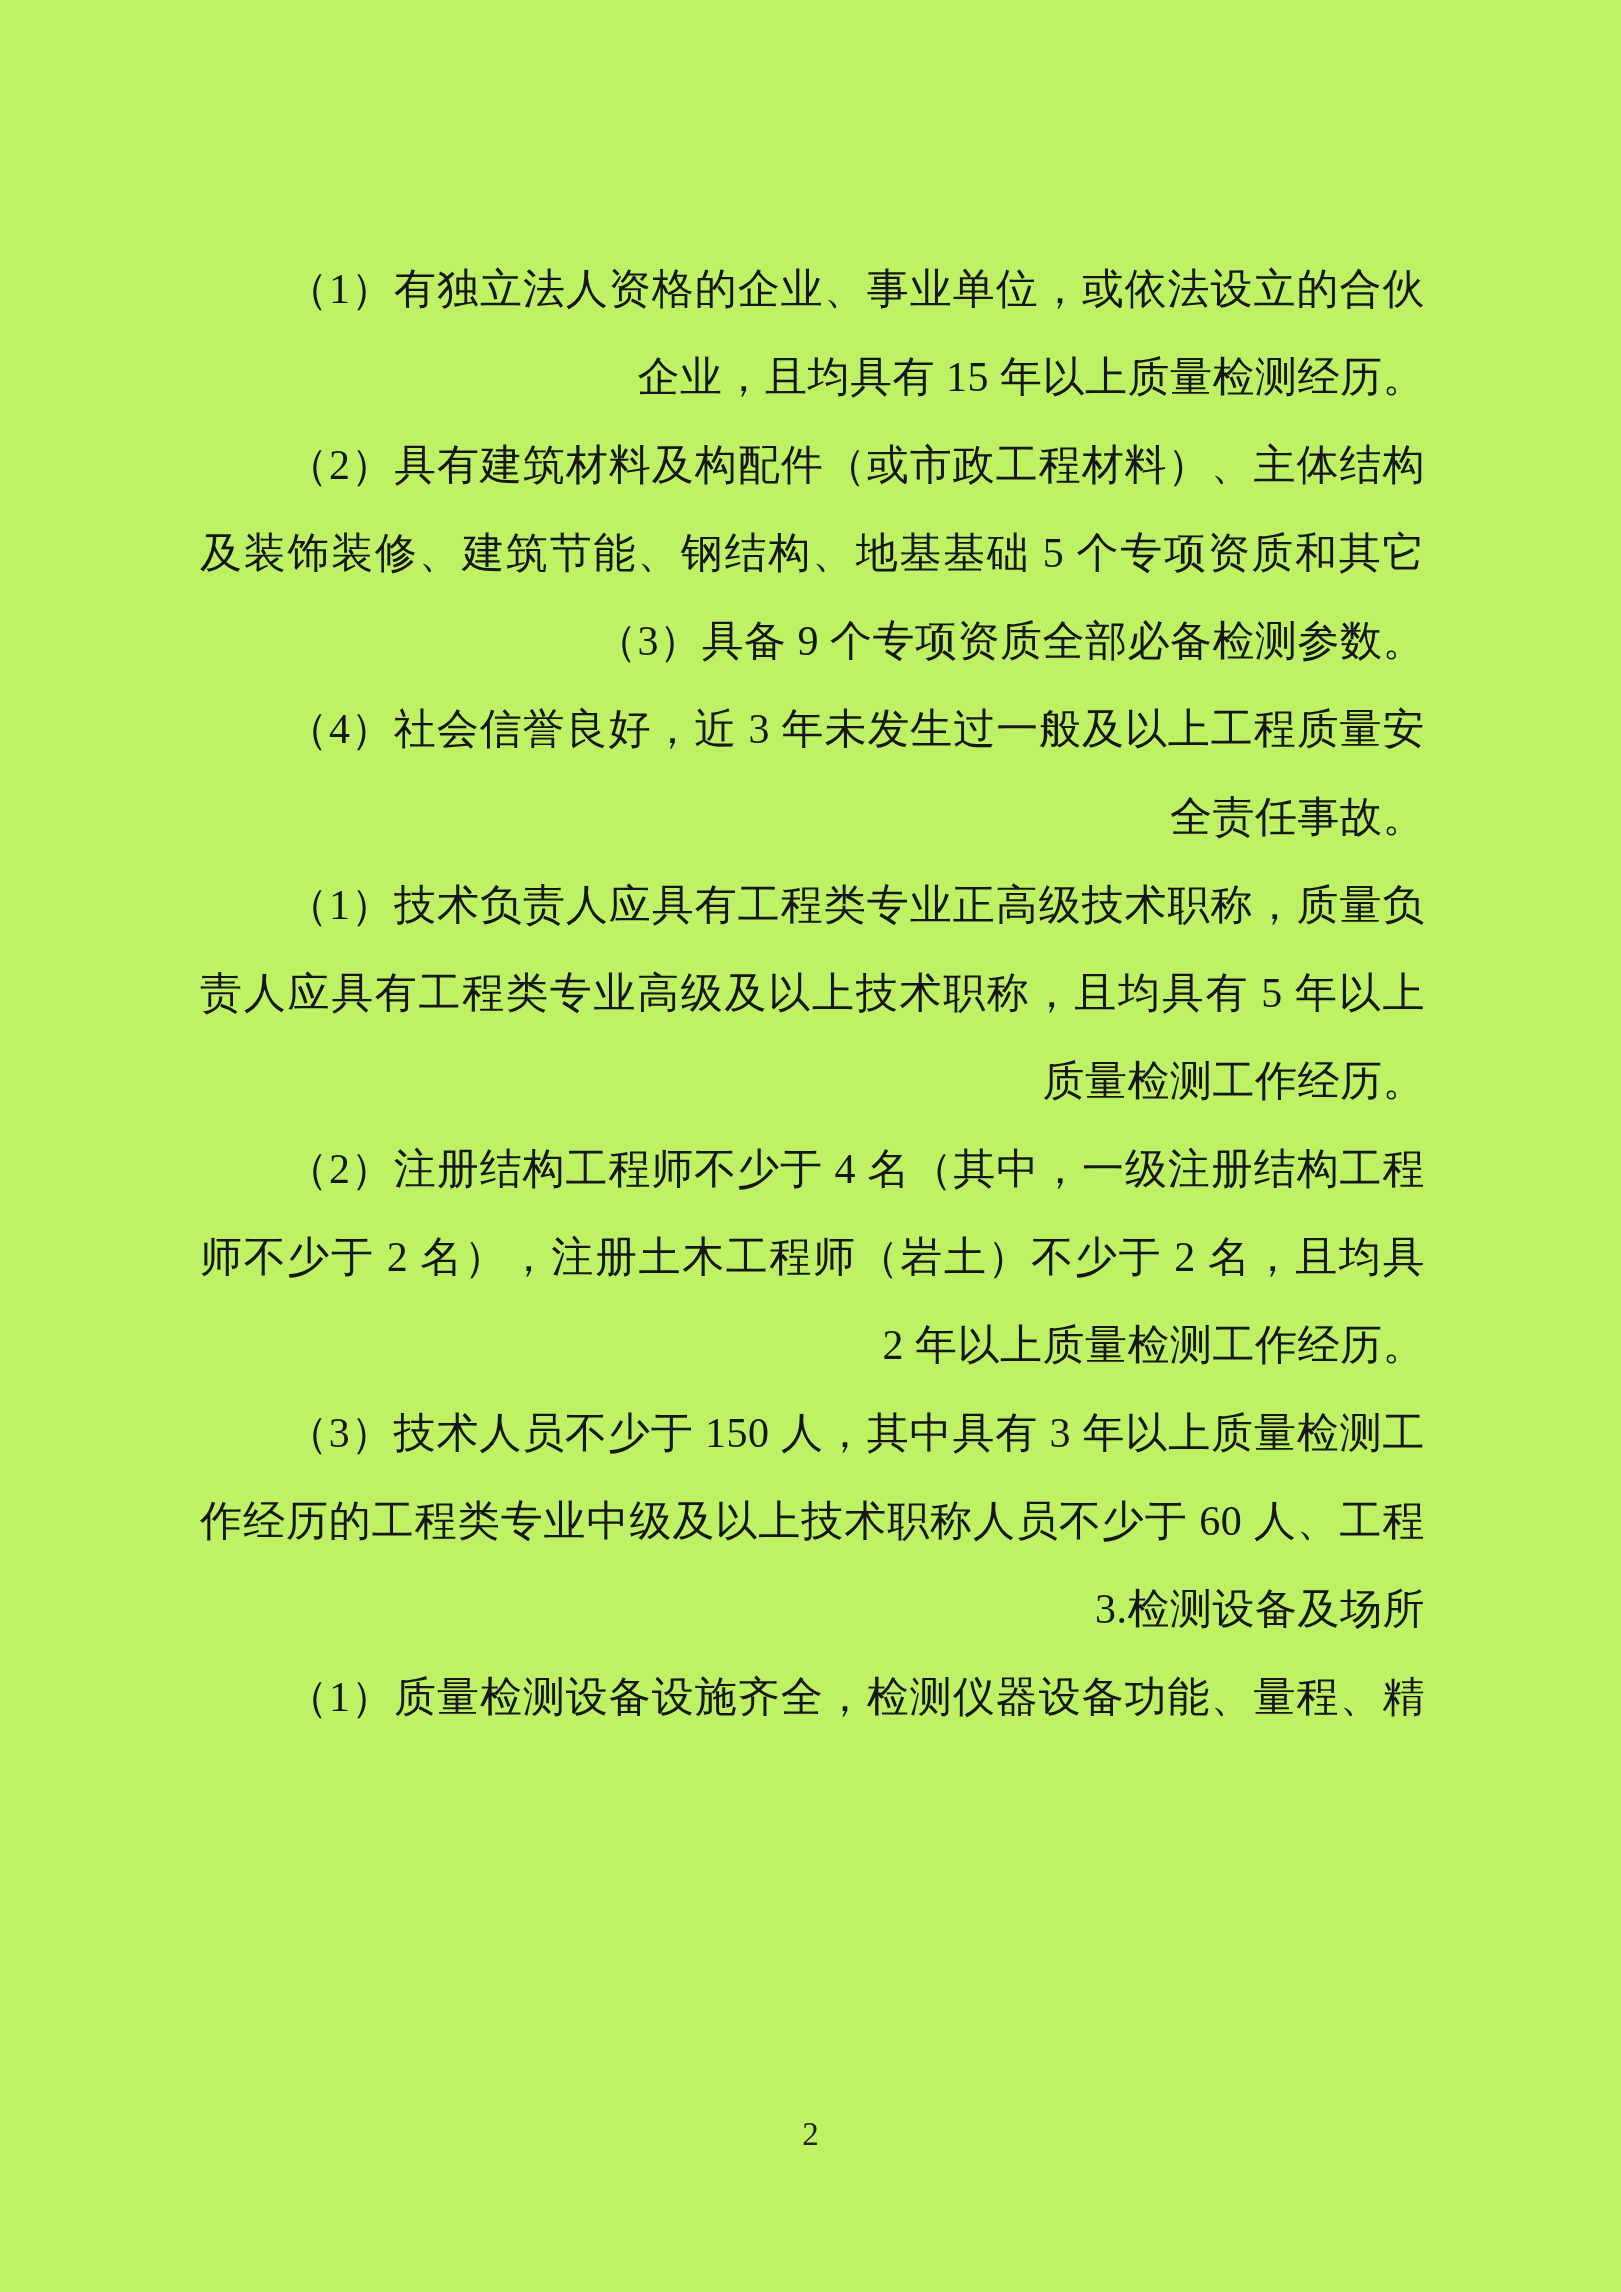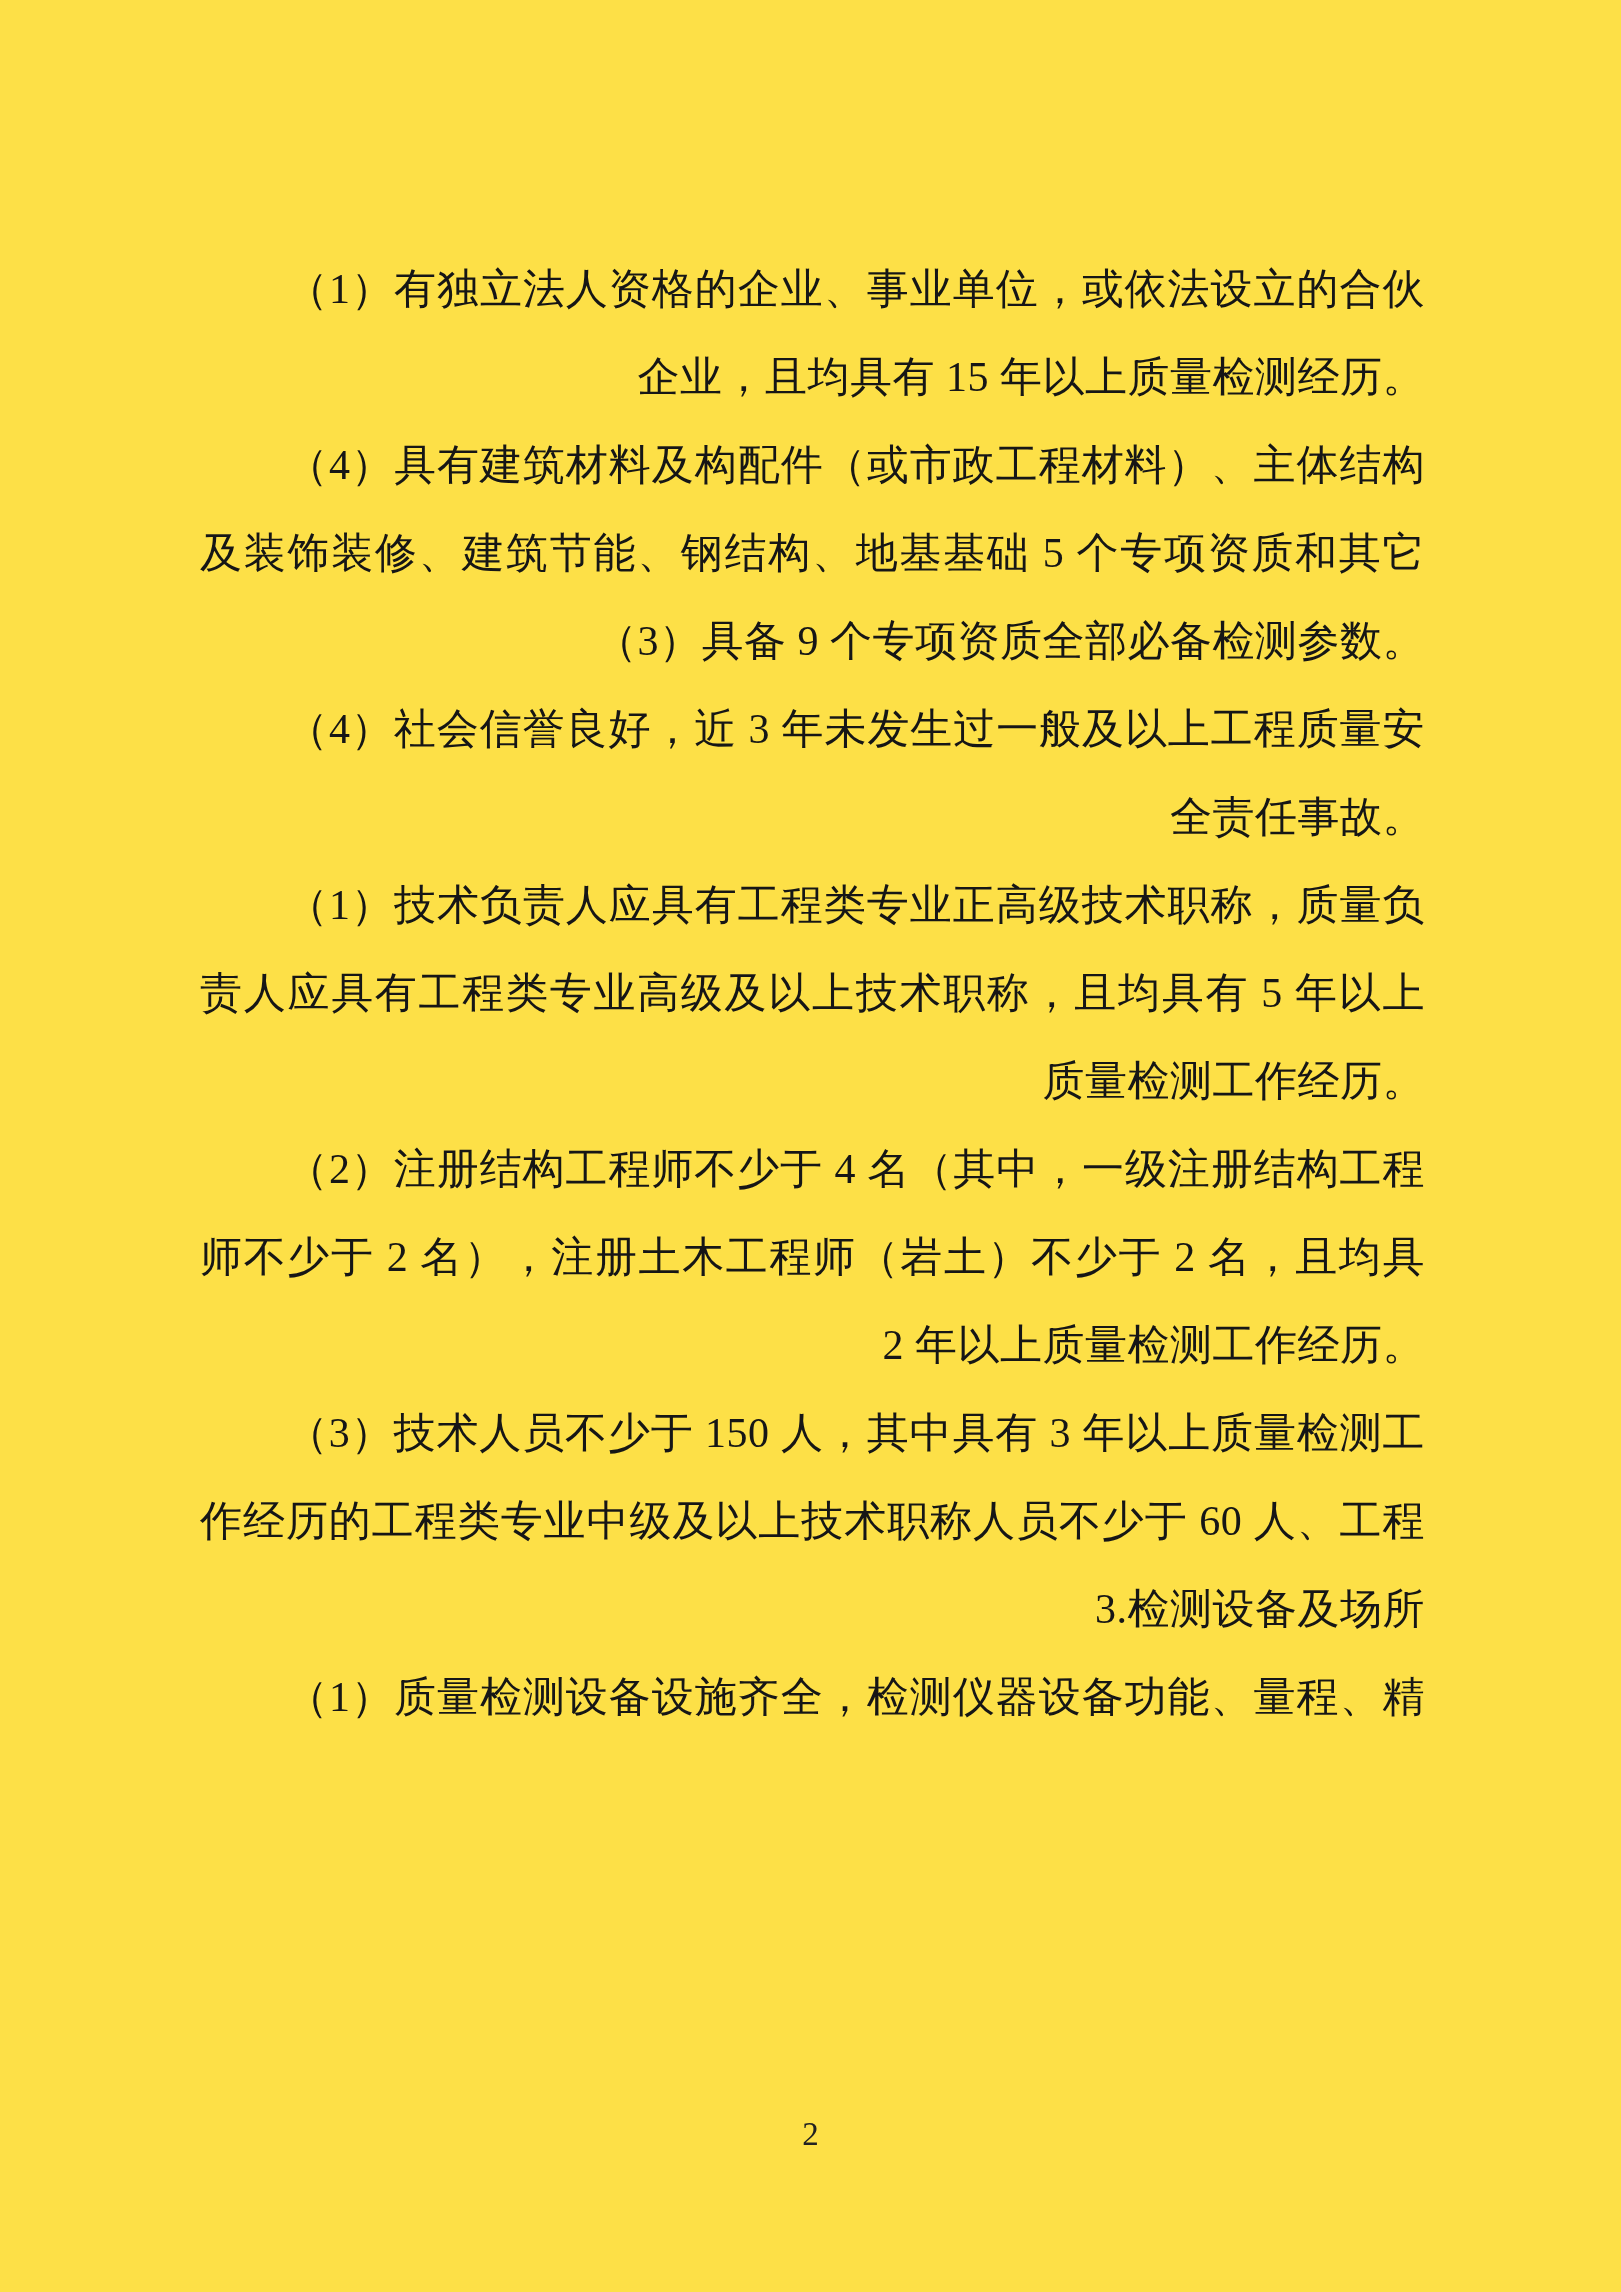--- a/index.html
+++ b/index.html
@@ -13,21 +13,21 @@
     position: relative;
     font-family: "Liberation Serif", serif;
     color: #161616;
   }
   .page {
     position: absolute;
     left: 0;
     top: 0;
     width: 1621px;
     height: 2293px;
-    background: #fde047;
+    background: #bef264;
     overflow: hidden;
   }
   .text-block {
     position: absolute;
     left: 200px;
     top: 245px;
     width: 1225px;
   }
   .line {
     height: 88px;
@@ -61,21 +61,21 @@
     font-family: "Liberation Serif", serif;
   }
 </style>
 </head>
 <body>
 
 <div class="page">
   <div class="text-block">
     <div class="line indent j">（1）有独立法人资格的企业、事业单位，或依法设立的合伙</div>
     <div class="line">企业，且均具有 15 年以上质量检测经历。</div>
-    <div class="line indent j">（4）具有建筑材料及构配件（或市政工程材料）、主体结构</div>
+    <div class="line indent j">（2）具有建筑材料及构配件（或市政工程材料）、主体结构</div>
     <div class="line j">及装饰装修、建筑节能、钢结构、地基基础 5 个专项资质和其它</div>
     <div class="line indent">（3）具备 9 个专项资质全部必备检测参数。</div>
     <div class="line indent j">（4）社会信誉良好，近 3 年未发生过一般及以上工程质量安</div>
     <div class="line">全责任事故。</div>
     <div class="line indent j">（1）技术负责人应具有工程类专业正高级技术职称，质量负</div>
     <div class="line j">责人应具有工程类专业高级及以上技术职称，且均具有 5 年以上</div>
     <div class="line">质量检测工作经历。</div>
     <div class="line indent j">（2）注册结构工程师不少于 4 名（其中，一级注册结构工程</div>
     <div class="line j">师不少于 2 名），注册土木工程师（岩土）不少于 2 名，且均具有</div>
     <div class="line">2 年以上质量检测工作经历。</div>

